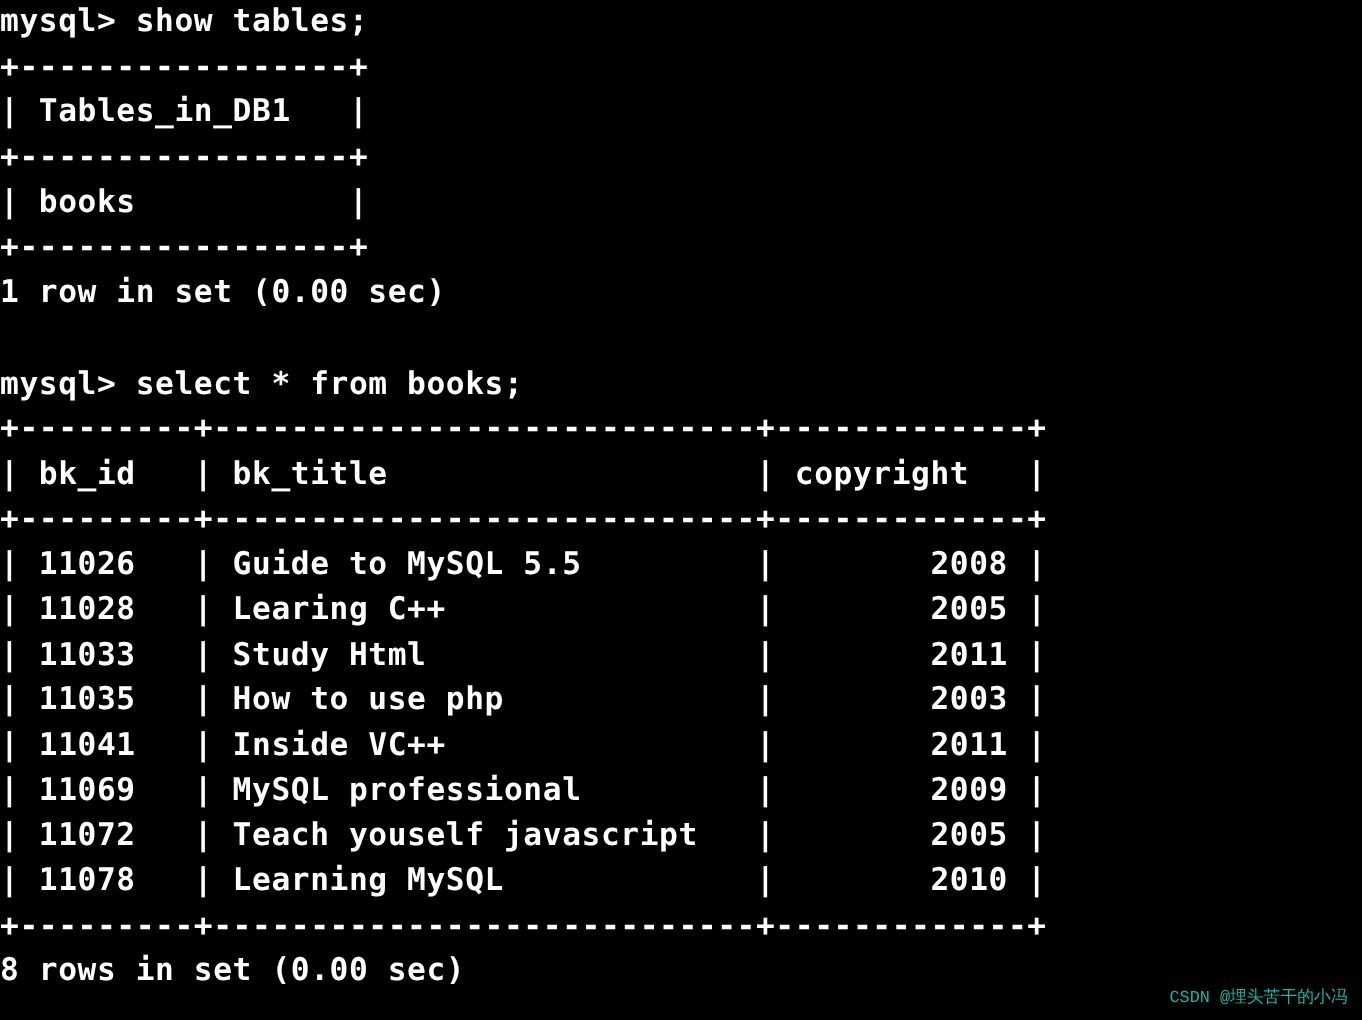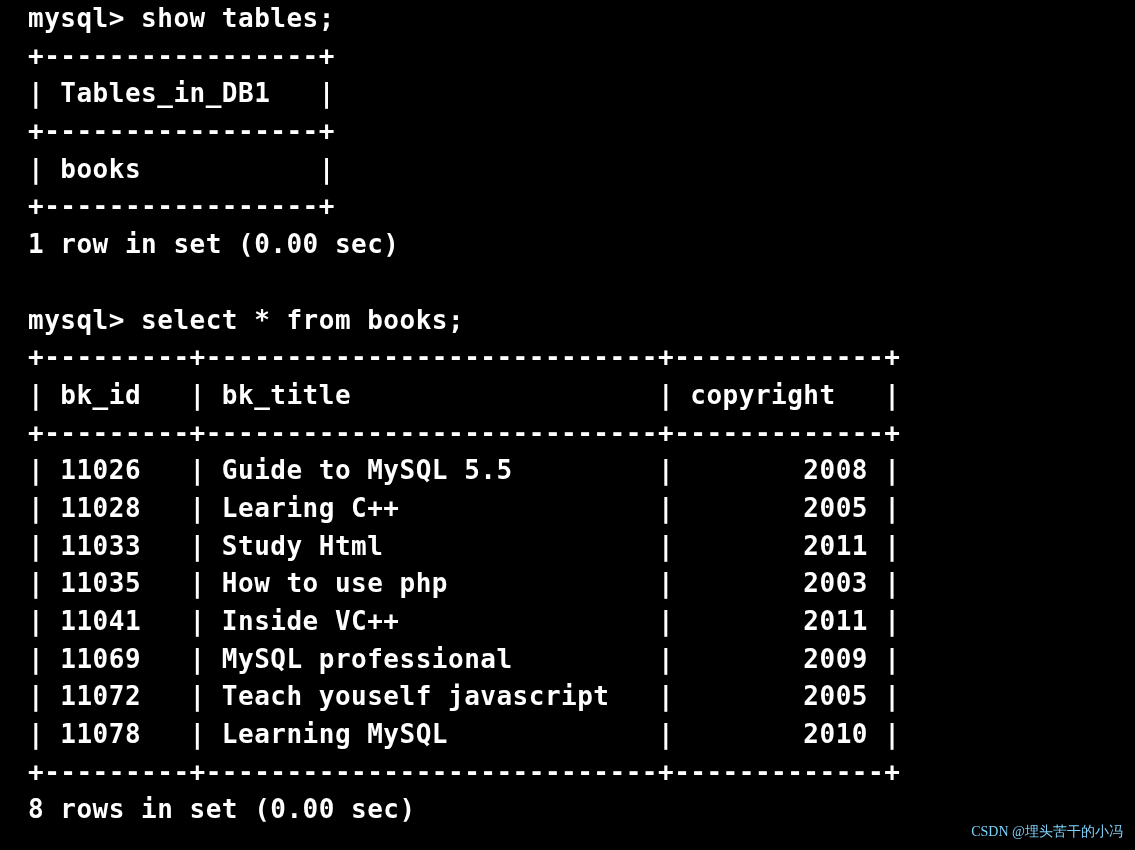--- a/index.html
+++ b/index.html
@@ -16,30 +16,29 @@
       padding: 0;
       width: 1135px;
       height: 850px;
       overflow: hidden;
       position: relative;
       line-height: 1.45;
     }
     .terminal {
       white-space: pre;
       letter-spacing: 0.5px;
-      padding-left: 28px;
     }
     .watermark {
       position: absolute;
       bottom: 8px;
       right: 12px;
       font-size: 14px;
       font-weight: normal;
-      color: #7dd3fc;
-      font-family: Liberation Serif, serif;
+      color: #14b8a6;
+      font-family: Liberation Mono, monospace;
       letter-spacing: 0;
     }
   </style>
 </head>
 <body>
 
 <pre class="terminal">mysql&gt; show tables;
 +-----------------+
 | Tables_in_DB1   |
 +-----------------+

